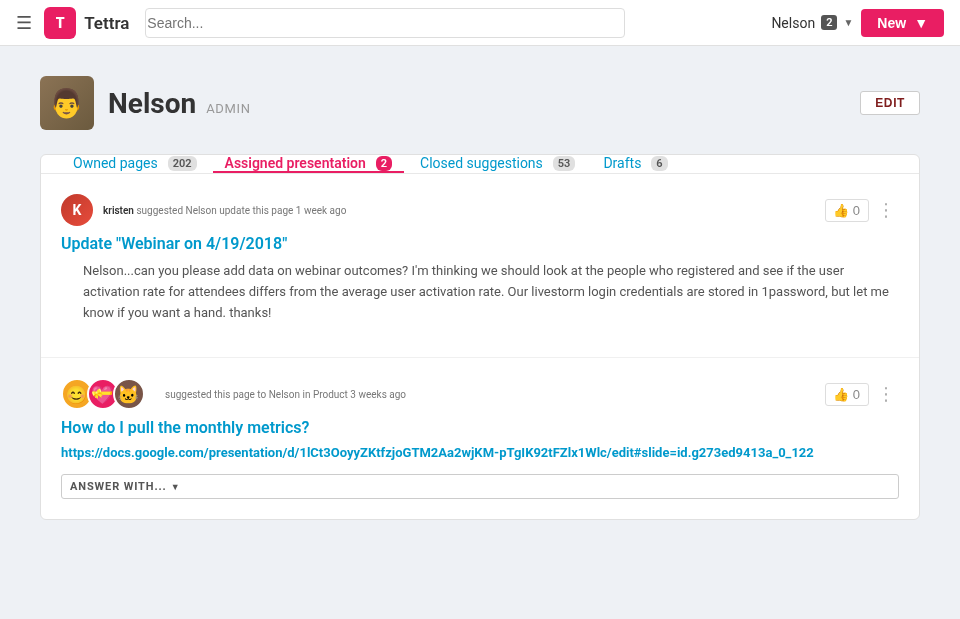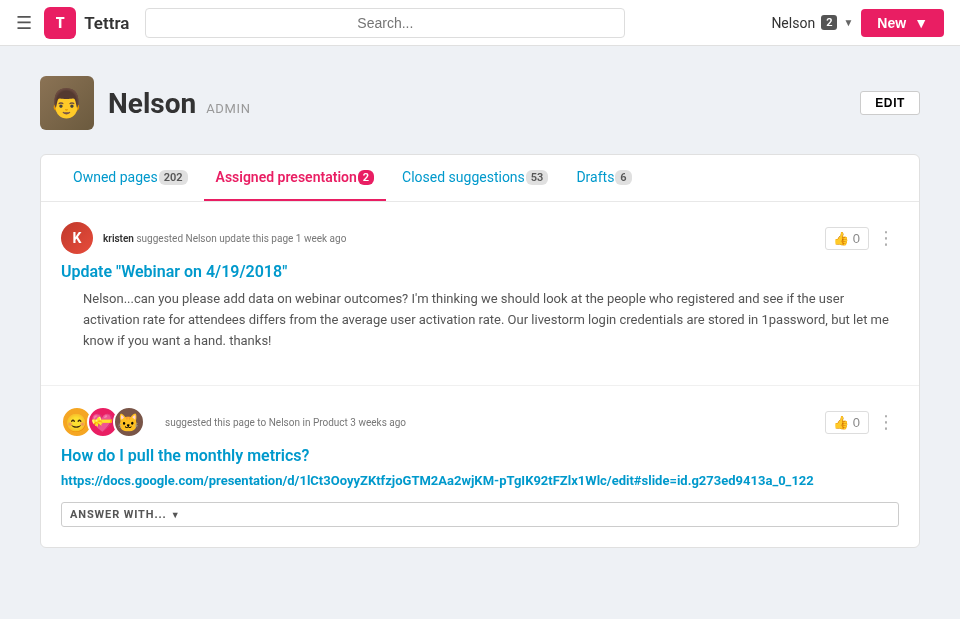--- a/index.html
+++ b/index.html
@@ -43,21 +43,20 @@
       max-width: 480px;
     }
     .nav-search input {
       width: 100%;
       padding: 6px 1px;
       border: 1px solid #ddd;
       border-radius: 4px;
       font-size: 14px;
       color: #333;
       outline: none;
-      text-align: center;
     }
     .nav-right {
       display: flex;
       align-items: center;
       margin-left: auto;
       gap: 8px;
     }
     .nav-user {
       display: flex; align-items: center; gap: 6px;
       font-size: 14px; color: #333; cursor: pointer;
@@ -114,47 +113,47 @@
       font-size: 13px; color: #999; font-weight: 400; letter-spacing: 0.05em;
     }
     .edit-btn {
       margin-left: auto;
       background: #fff;
       border: 1px solid #ccc;
       padding: 4px 14px;
       border-radius: 3px;
       font-size: 12px;
       font-weight: 600;
-      color: #000000;
+      color: #7f1d1d;
       cursor: pointer;
       letter-spacing: 0.05em;
     }
 
     
     .card {
       background: #fff;
       border-radius: 6px;
       border: 1px solid #e0e0e0;
       overflow: hidden;
     }
 
     
     .tabs {
       display: flex;
       align-items: center;
       border-bottom: 1px solid #e8e8e8;
       padding: 0 20px;
     }
     .tab {
-      padding: 14px 12px;
+      padding: 0 12px;
       font-size: 14px;
       color: #0099cc;
       cursor: pointer;
       border-bottom: 2px solid transparent;
-      display: flex; align-items: center; gap: 1px;
+      display: flex; align-items: center; gap: 10px;
       margin-right: 4px;
     }
     .tab.active {
       color: #e91e63;
       border-bottom: 2px solid #e91e63;
       font-weight: 600;
     }
     .tab-badge {
       background: #e0e0e0;
       color: #555;

